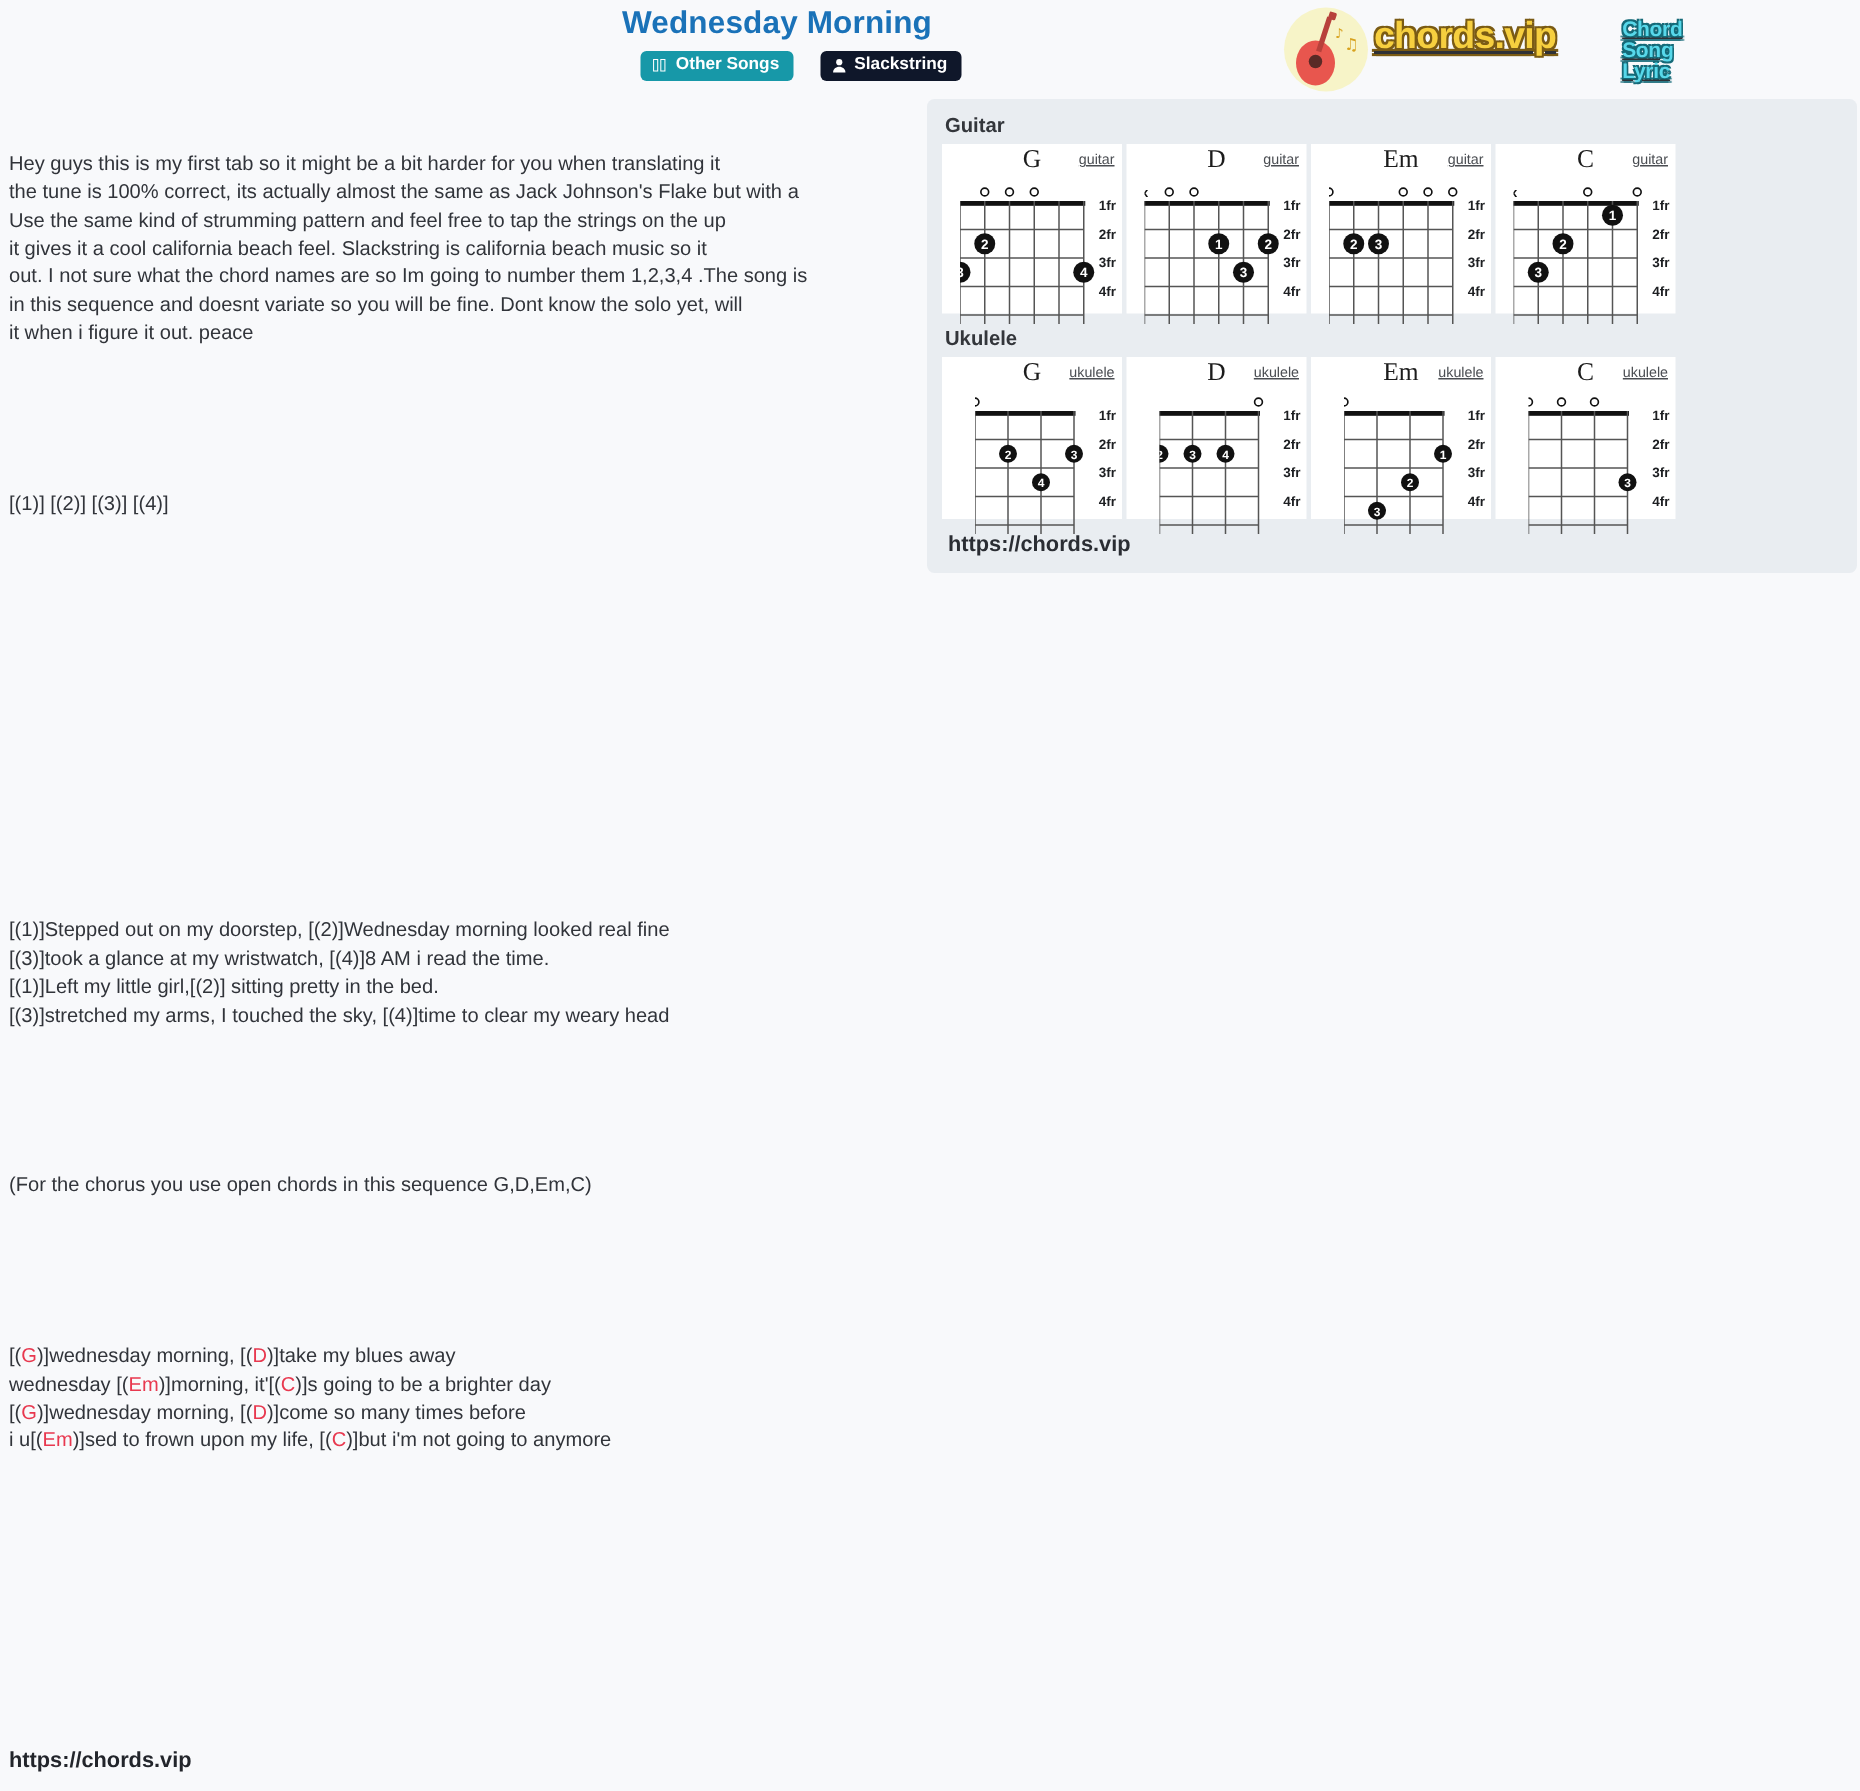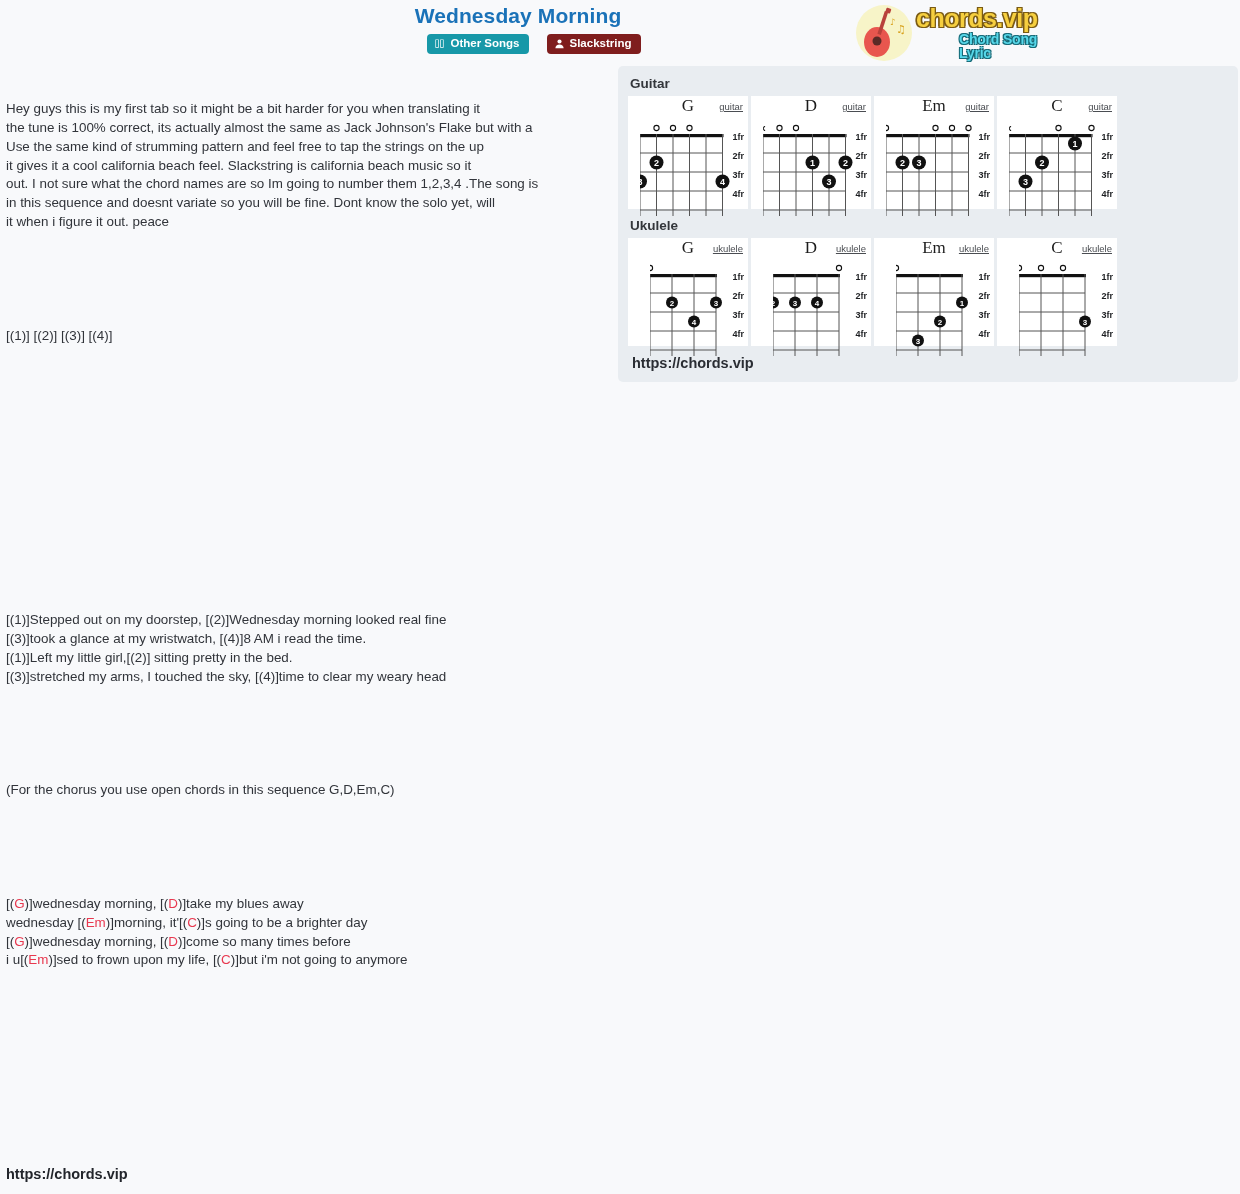--- a/index.html
+++ b/index.html
@@ -29,35 +29,35 @@
     padding-left: 32px;
   }
   .badge {
     display: inline-flex; align-items: center; gap: 5px;
     color: #ffffff; font-size: 11.5px; font-weight: bold;
     border-radius: 4px; padding: 3px 9px 4px 7px;
     line-height: 1.1;
     cursor: pointer;
   }
   .badge.b1 { background: #1798a8; }
-  .badge.b2 { background: #7f1d1d; }
+  .badge.b2 { background: #0f172a; }
   .badge svg { display: block; }
 
   
   .logo {
     position: absolute; right: 8px; top: 4px;
     width: 172px; height: 58px;
     display: flex; align-items: center; gap: 4px;
   }
   .logo-circle {
     width: 56px; height: 56px; border-radius: 50%;
     background: #f7f4c8;
     position: relative; flex: none;
   }
-  .logo-text { display: flex; flex-direction: column; gap: 1px; line-height: 1; }
+  .logo-text { display: flex; flex-direction: row; gap: 1px; line-height: 1; text-decoration: underline; }
   .logo-main {
     font-size: 25px; font-weight: bold; color: #f6cf3f;
     -webkit-text-stroke: 0px;
     text-shadow: -1.4px -1.4px 0 #7a5b14, 1.4px -1.4px 0 #7a5b14,
                  -1.4px 1.4px 0 #7a5b14, 1.4px 1.4px 0 #7a5b14;
     letter-spacing: -.5px;
   }
   .logo-sub {
     font-size: 14px; font-weight: bold; color: #57d8ea;
     text-shadow: -1.1px -1.1px 0 #156a78, 1.1px -1.1px 0 #156a78,

